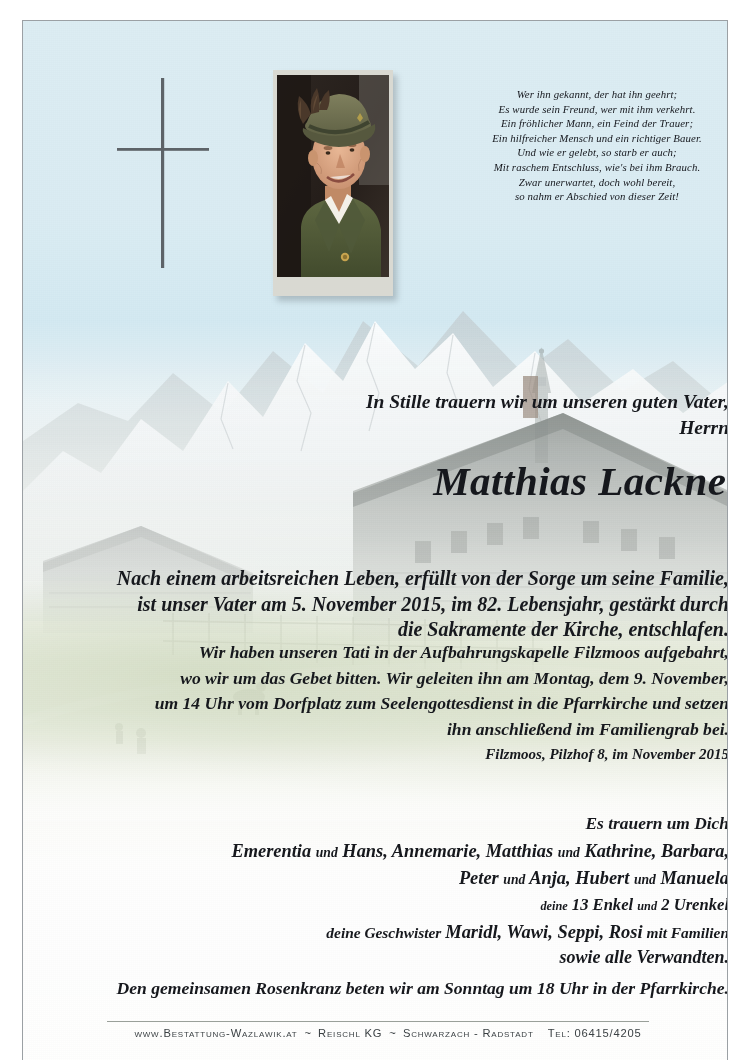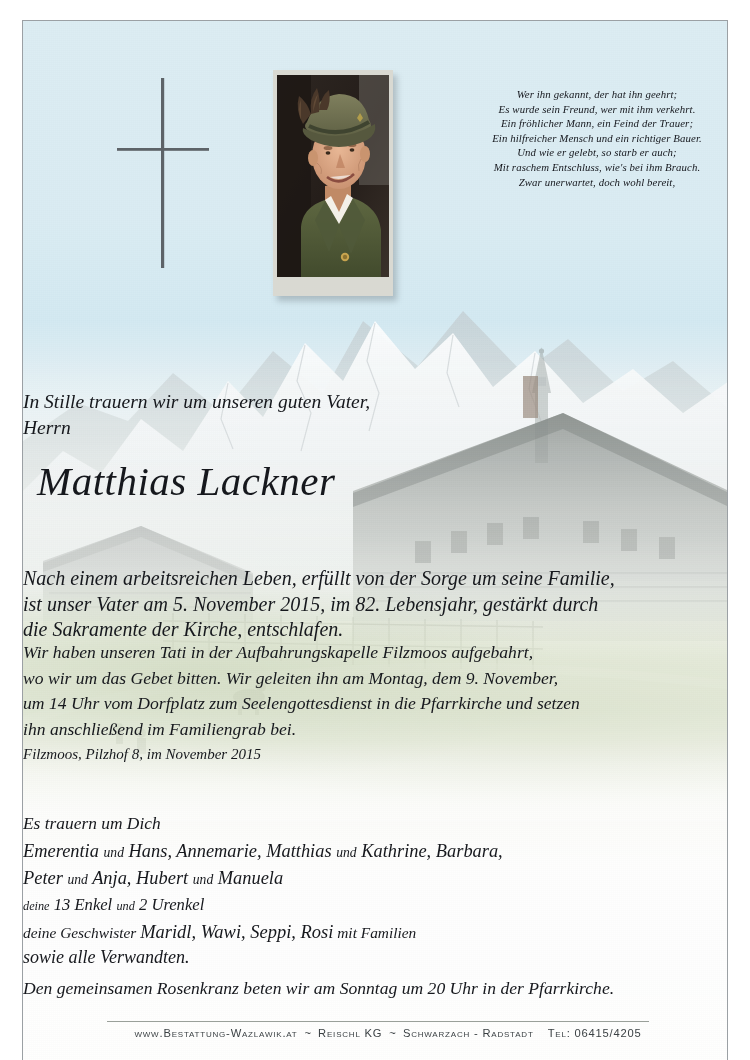--- a/index.html
+++ b/index.html
@@ -128,23 +128,24 @@
     color: #14161c;
     letter-spacing: 0.1px;
   }
   .poem div { white-space: nowrap; }
 
   
   .block {
     position: absolute;
     left: 0;
     width: 706px;
-    text-align: left;
+    text-align: right;
     color: #16181d;
     font-style: italic;
+    font-weight: bold;
   }
 
   .intro {
     top: 368px;
     font-size: 19.5px;
     line-height: 26px;
   }
 
   .name {
     top: 437px;
@@ -451,20 +452,21 @@
     </div>
 
     <div class="poem">
       <div>Wer ihn gekannt, der hat ihn geehrt;</div>
       <div>Es wurde sein Freund, wer mit ihm verkehrt.</div>
       <div>Ein fröhlicher Mann, ein Feind der Trauer;</div>
       <div>Ein hilfreicher Mensch und ein richtiger Bauer.</div>
       <div>Und wie er gelebt, so starb er auch;</div>
       <div>Mit raschem Entschluss, wie's bei ihm Brauch.</div>
       <div>Zwar unerwartet, doch wohl bereit,</div>
+      <div>so nahm er Abschied von dieser Zeit!</div>
     </div>
 
     <div class="block intro">
       <div>In Stille trauern wir um unseren guten Vater,</div>
       <div>Herrn</div>
     </div>
 
     <div class="block name">Matthias Lackner</div>
 
     <div class="block para1">
@@ -485,21 +487,21 @@
     <div class="block mourn-head">Es trauern um Dich</div>
 
     <div class="block mourn-list">
       <div class="l1"><span>Emerentia</span> <span class="sm">und</span> <span>Hans, Annemarie, Matthias</span> <span class="sm">und</span> <span>Kathrine, Barbara,</span></div>
       <div class="l2"><span>Peter</span> <span class="sm">und</span> <span>Anja, Hubert</span> <span class="sm">und</span> <span>Manuela</span></div>
       <div class="l3"><span class="sm">deine</span> <span>13 Enkel</span> <span class="sm">und</span> <span>2 Urenkel</span></div>
       <div class="l4"><span>deine Geschwister</span> <span style="font-size:1.2em">Maridl, Wawi, Seppi, Rosi</span> <span>mit Familien</span></div>
       <div class="l5">sowie alle Verwandten.</div>
     </div>
 
-    <div class="block rosary">Den gemeinsamen Rosenkranz beten wir am Sonntag um 20 Uhr in der Pfarrkirche.</div>
+    <div class="block rosary">Den gemeinsamen Rosenkranz beten wir am Sonntag um 18 Uhr in der Pfarrkirche.</div>
 
     <div class="footer-rule"></div>
     <div class="footer">
       <span>www.Bestattung-Wazlawik.at</span><span class="tilde">~</span><span>Reischl KG</span><span class="tilde">~</span><span>Schwarzach - Radstadt</span><span class="gap"></span><span>Tel: 06415/4205</span>
     </div>
 
   </div>
 </div>
 
 </body></html>

